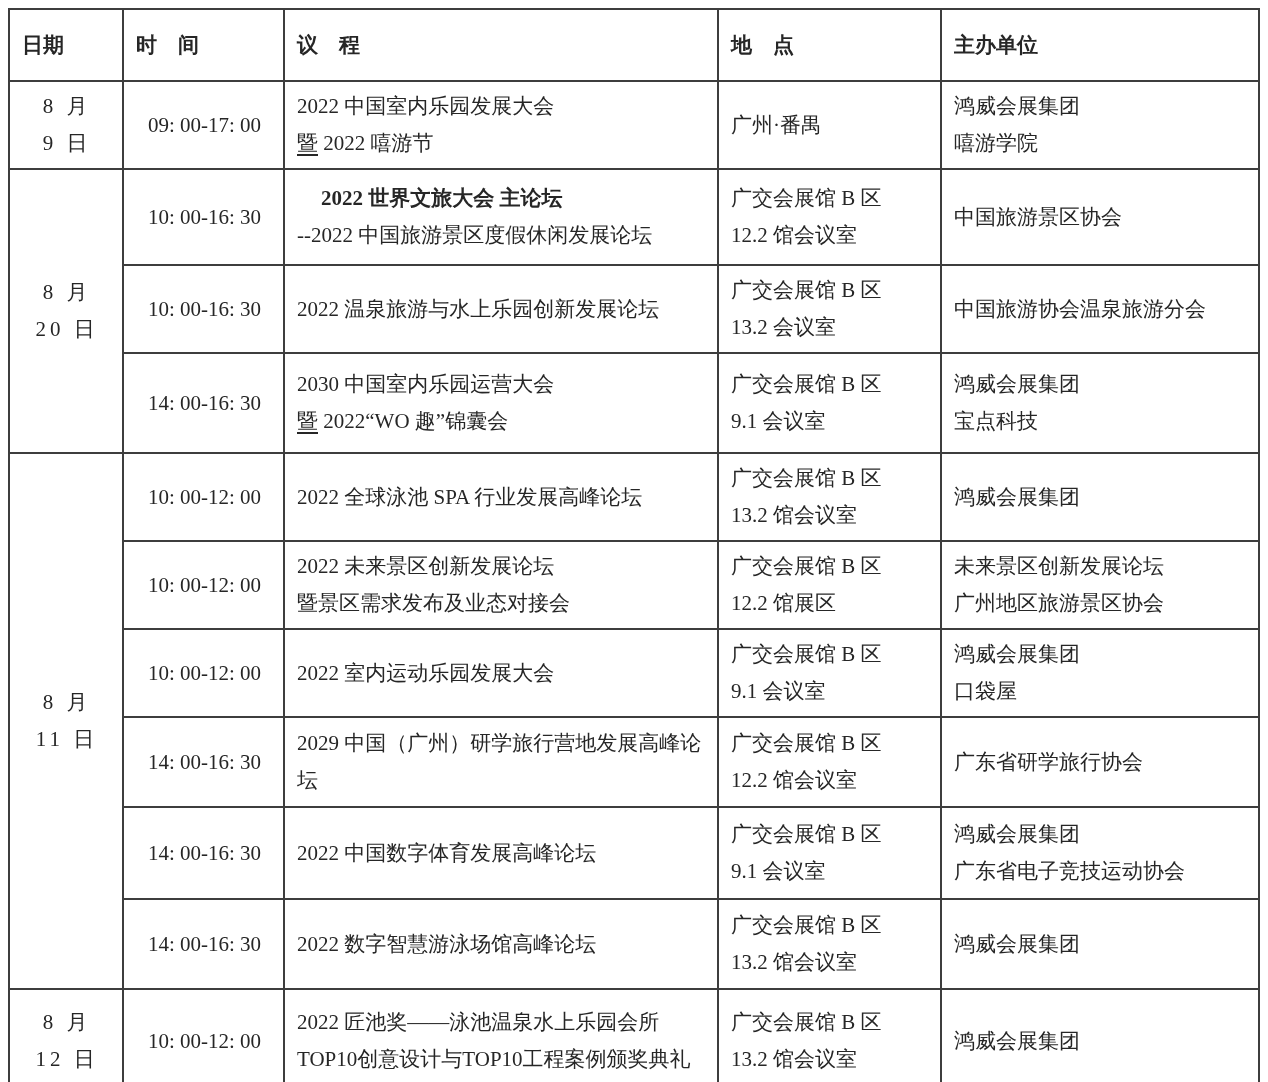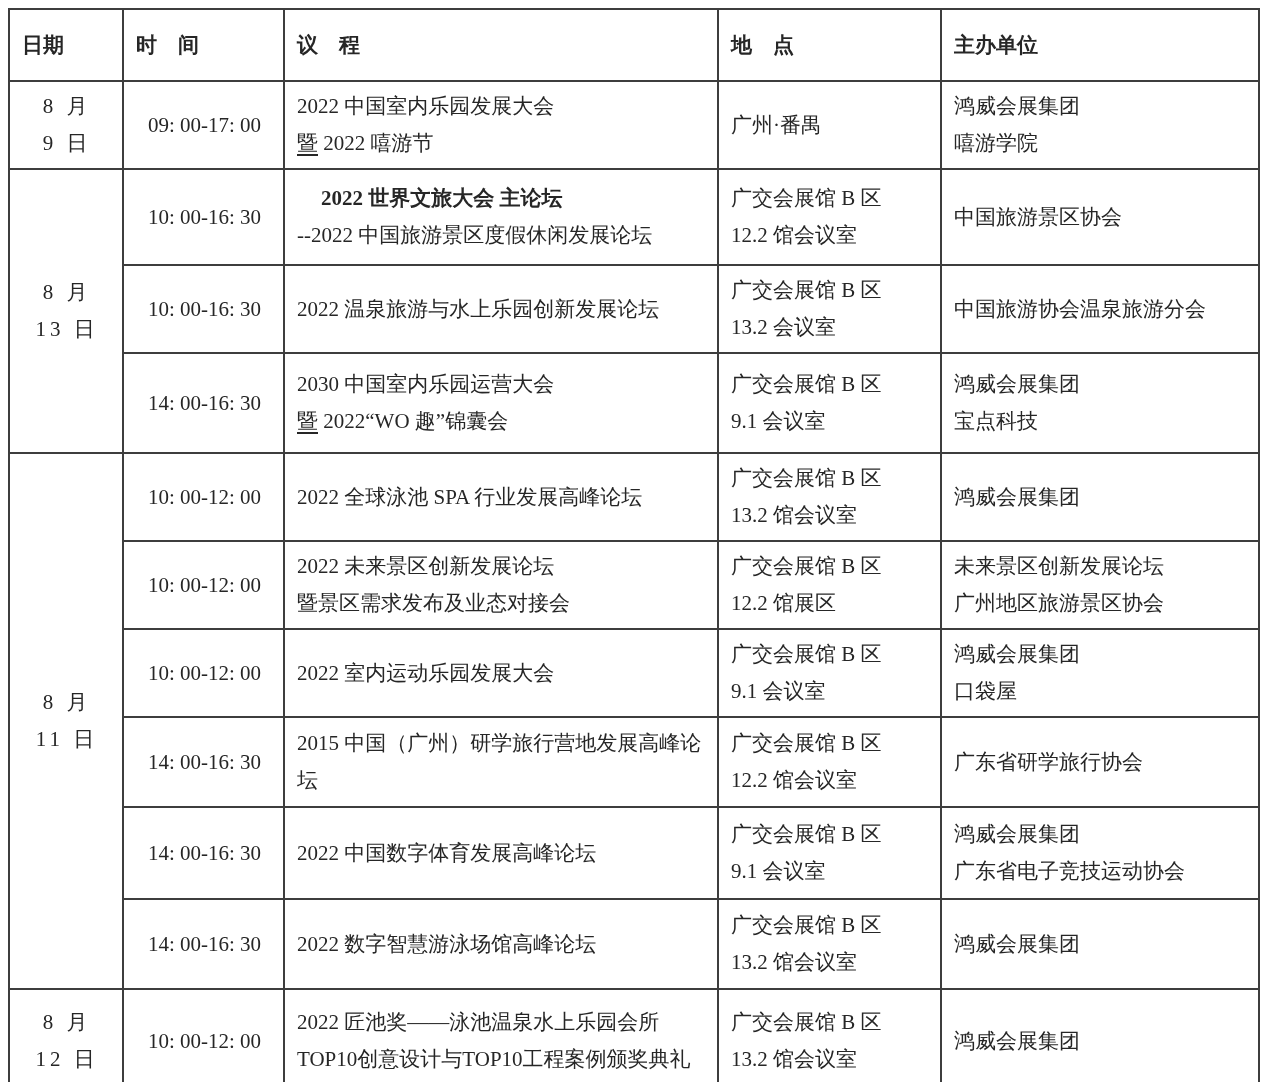--- a/index.html
+++ b/index.html
@@ -89,21 +89,21 @@
             <div>广州·番禺</div>
           </td>
           <td class="organizer-cell">
             <div>鸿威会展集团</div>
             <div>嘻游学院</div>
           </td>
         </tr>
         <tr style="height: 96px;">
           <td class="date-cell" rowspan="3">
             <div>8 月</div>
-            <div>13 日</div>
+            <div>20 日</div>
           </td>
           <td class="time-cell">10: 00-16: 30</td>
           <td class="agenda-cell">
             <div class="bold">2022 世界文旅大会 主论坛</div>
             <div>--2022 中国旅游景区度假休闲发展论坛</div>
           </td>
           <td class="location-cell">
             <div>广交会展馆 B 区</div>
             <div>12.2 馆会议室</div>
           </td>
@@ -181,21 +181,21 @@
             <div>9.1 会议室</div>
           </td>
           <td class="organizer-cell">
             <div>鸿威会展集团</div>
             <div>口袋屋</div>
           </td>
         </tr>
         <tr style="height: 90px;">
           <td class="time-cell">14: 00-16: 30</td>
           <td class="agenda-cell">
-            <div>2015 中国（广州）研学旅行营地发展高峰论坛</div>
+            <div>2029 中国（广州）研学旅行营地发展高峰论坛</div>
           </td>
           <td class="location-cell">
             <div>广交会展馆 B 区</div>
             <div>12.2 馆会议室</div>
           </td>
           <td class="organizer-cell">
             <div>广东省研学旅行协会</div>
           </td>
         </tr>
         <tr style="height: 92px;">

